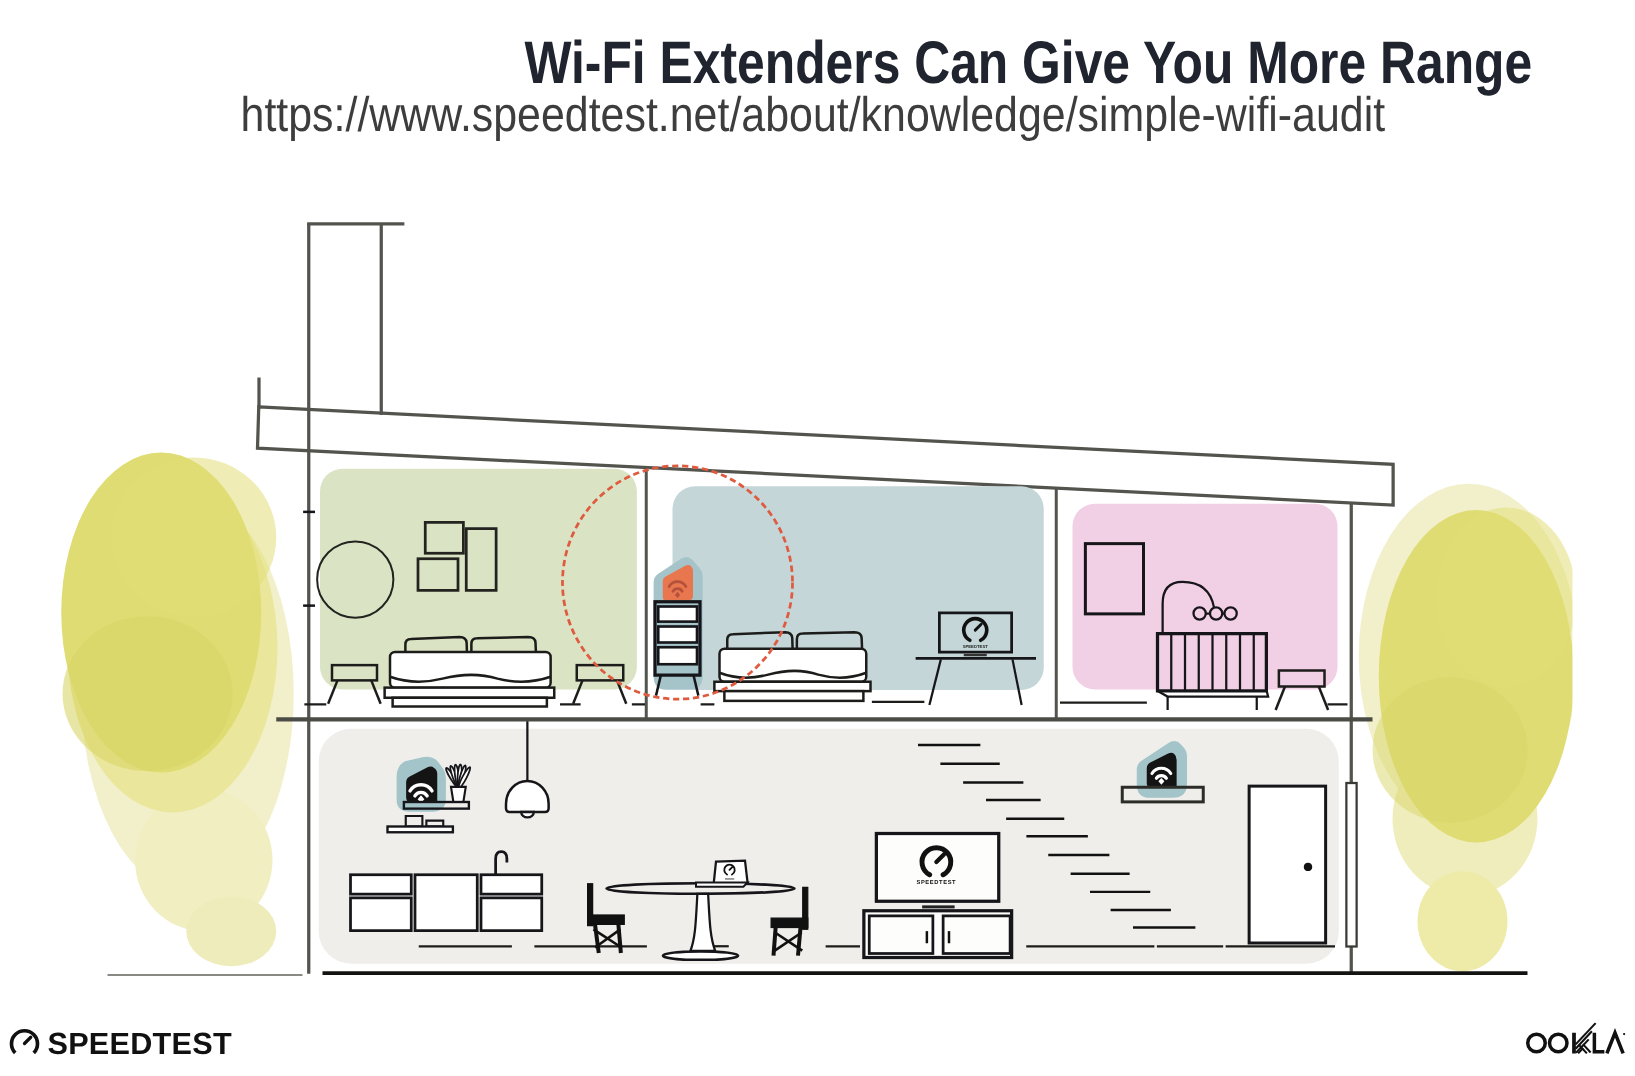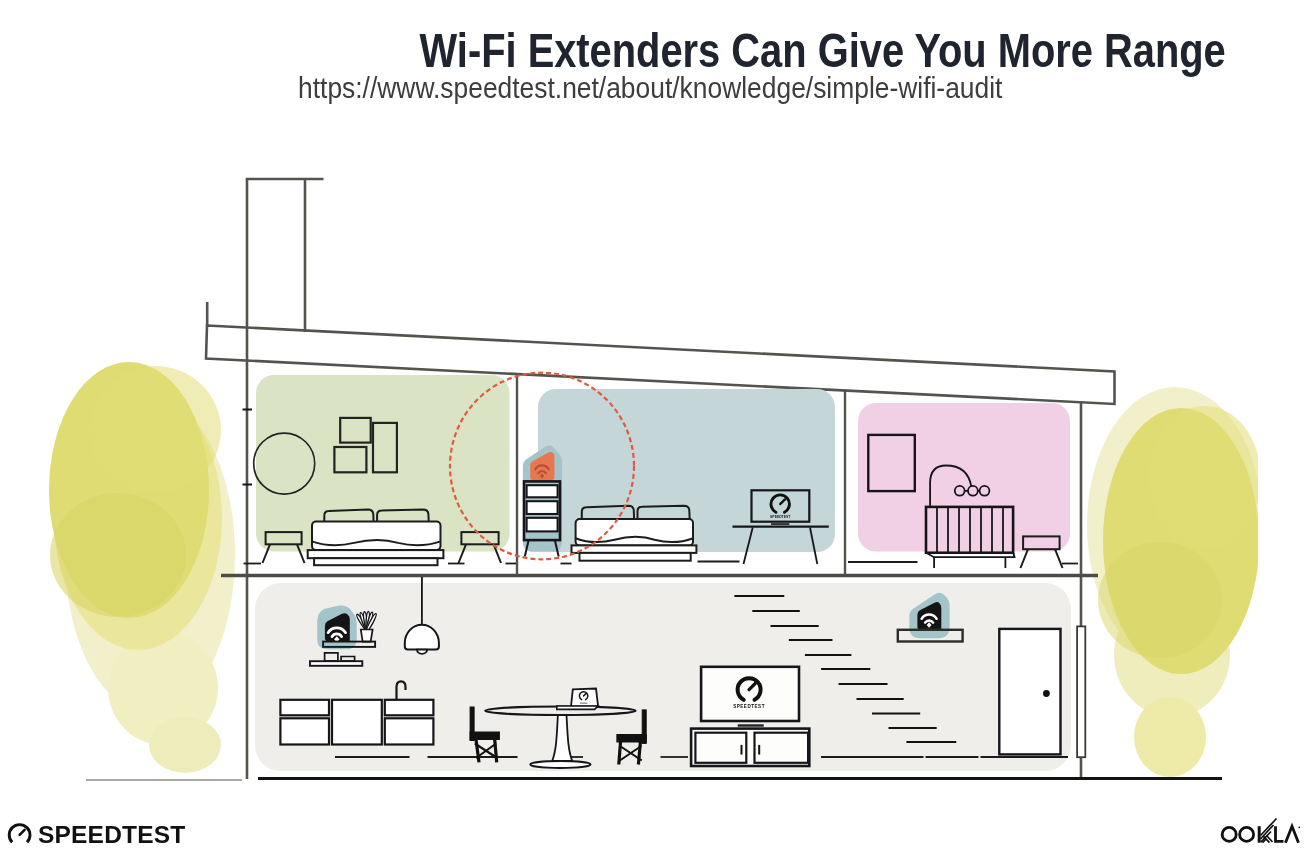--- a/index.html
+++ b/index.html
@@ -1,21 +1,21 @@
 <!DOCTYPE html>
 <html><head>
 <meta charset="utf-8">
 <style>
   html,body{margin:0;padding:0;background:#ffffff;width:1308px;height:861px;overflow:hidden;}
   .stage{position:relative;width:1308px;height:861px;font-family:"Liberation Sans", sans-serif;}
   .title{position:absolute;left:0;top:22.5px;width:1308px;text-align:right;
     font-weight:bold;font-size:48px;color:#20242f;letter-spacing:0;}
   .title span{display:inline-block;transform:scaleX(0.83);transform-origin:center;}
   .url{position:absolute;left:0;top:71px;width:1308px;text-align:center;
-    font-weight:400;font-size:30px;color:#3d3d3d;letter-spacing:0;}
+    font-weight:400;font-size:39px;color:#3d3d3d;letter-spacing:0;}
   .url span{display:inline-block;transform:translateX(-4px) scaleX(0.88);transform-origin:center;}
   svg{position:absolute;left:0;top:0;}
 </style>
 </head>
 <body>
 <div class="stage">
 
 <div class="title"><span>Wi-Fi Extenders Can Give You More Range</span></div>
 
 <div class="url"><span>https://www.speedtest.net/about/knowledge/simple-wifi-audit</span></div>

